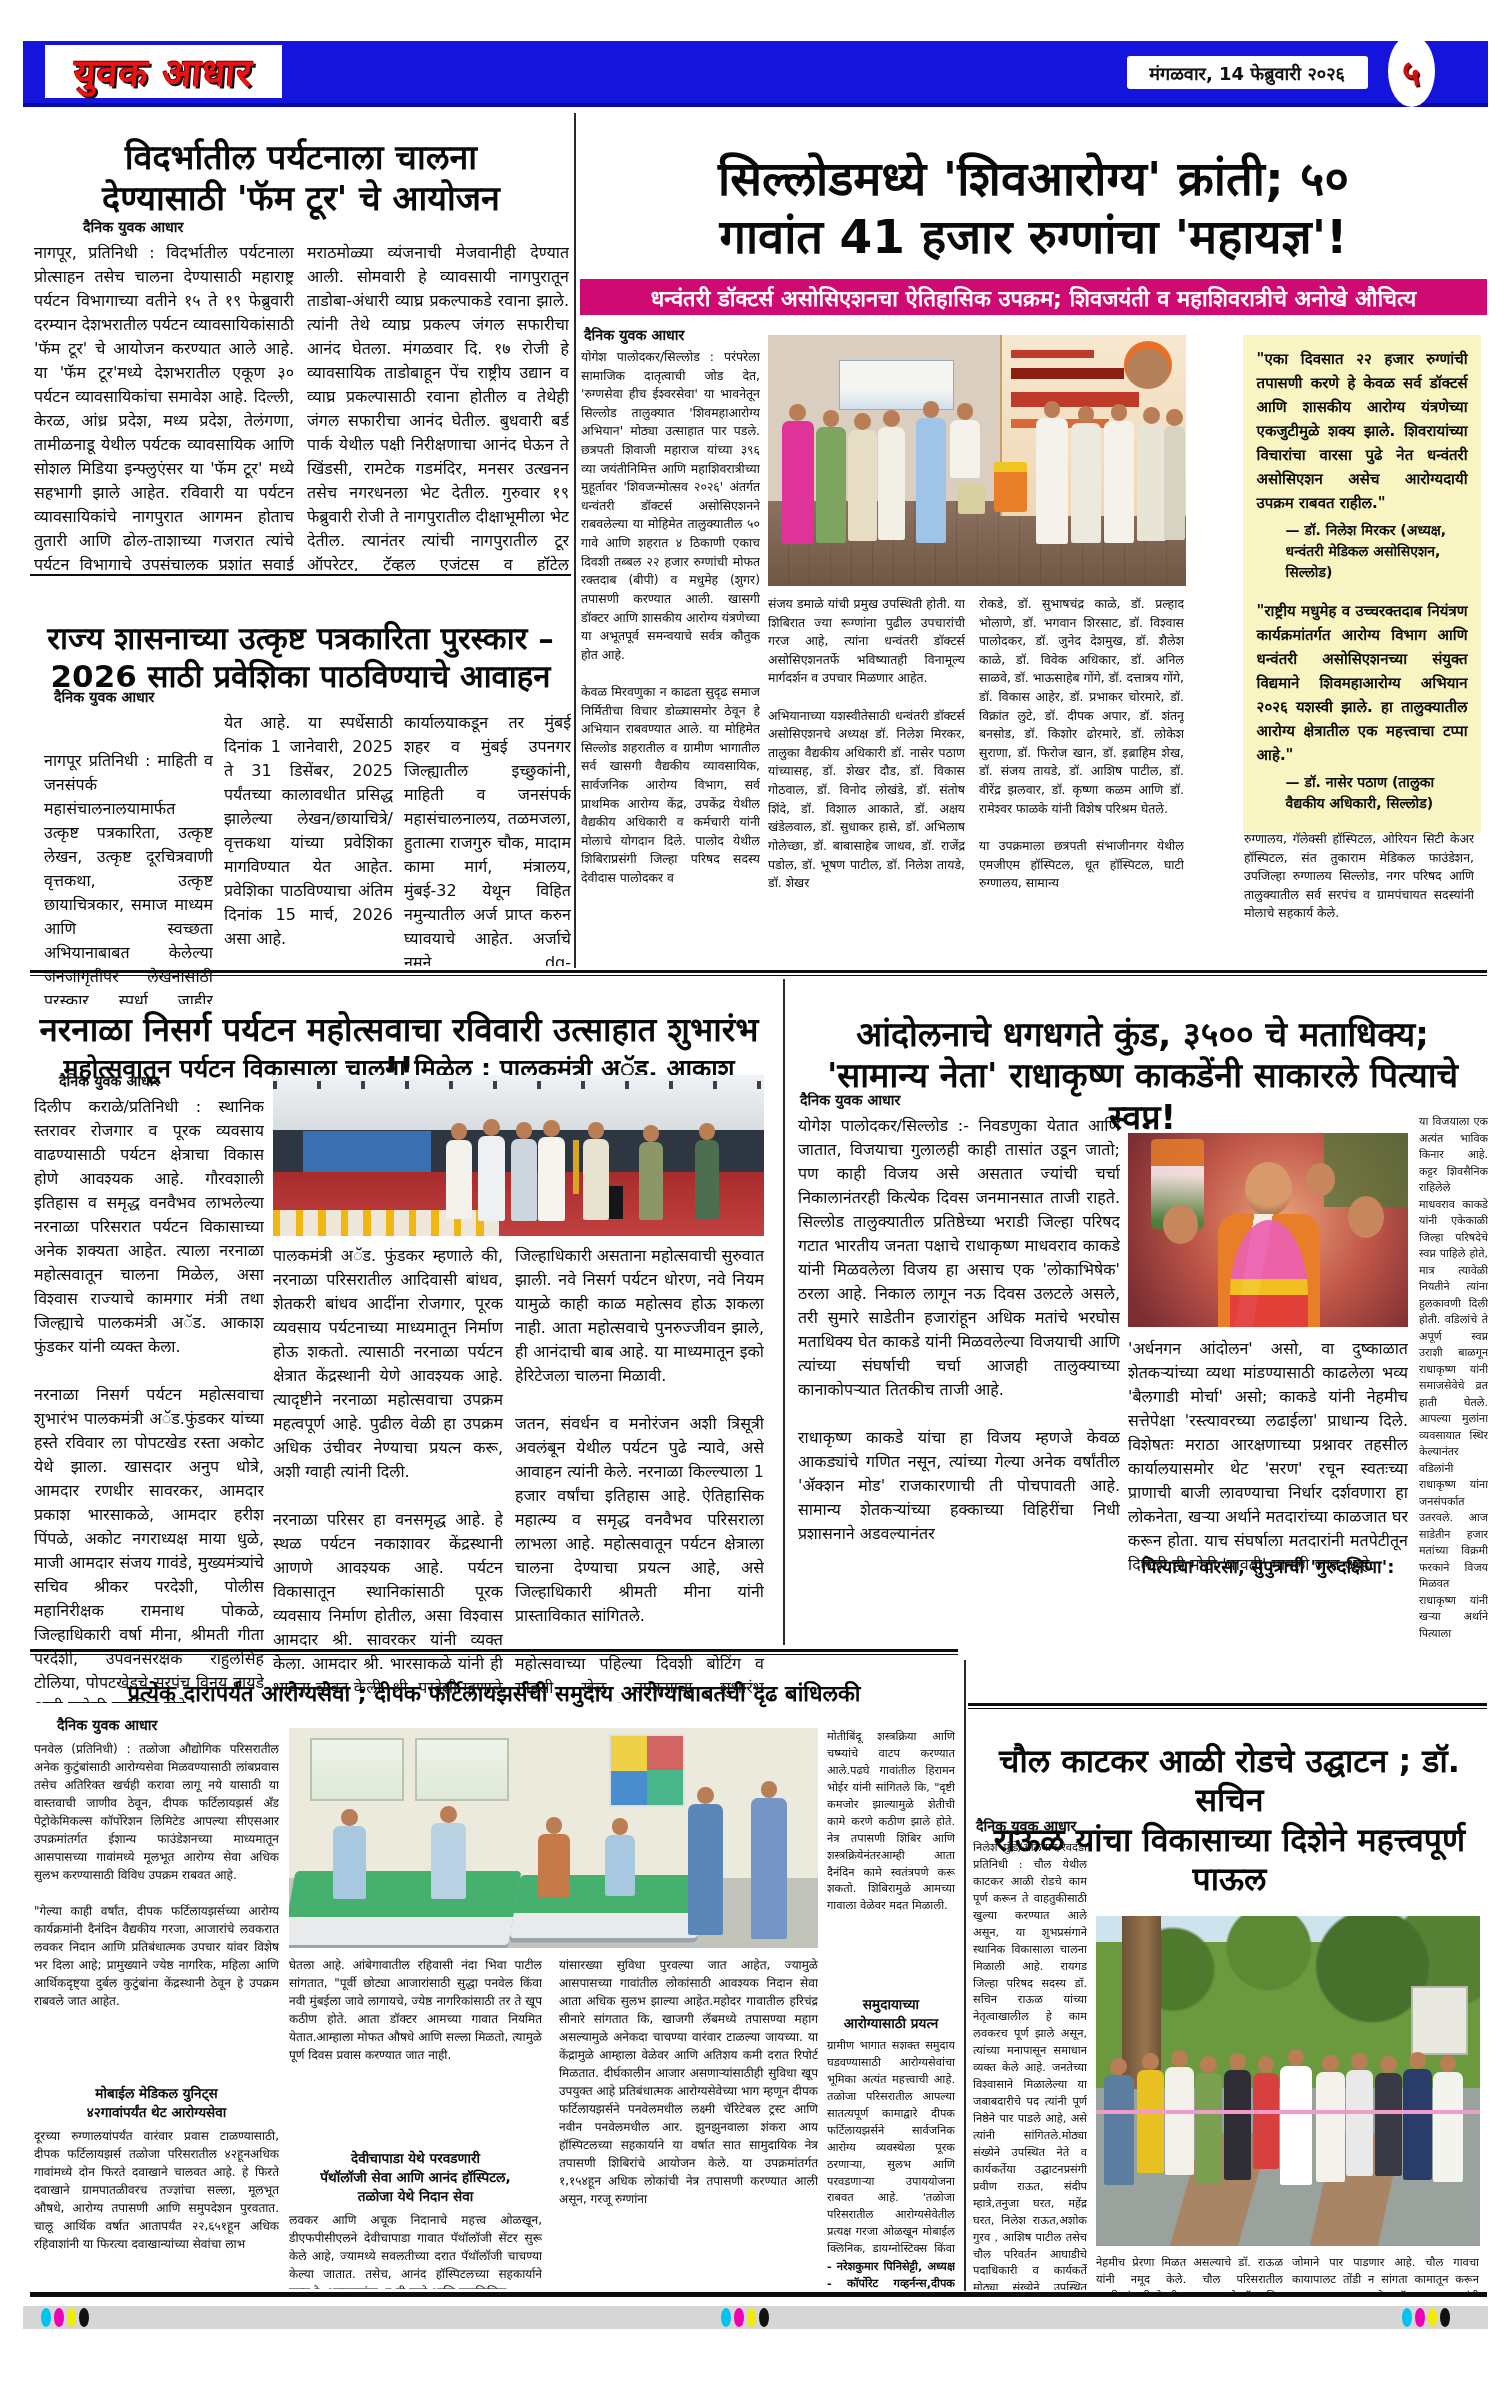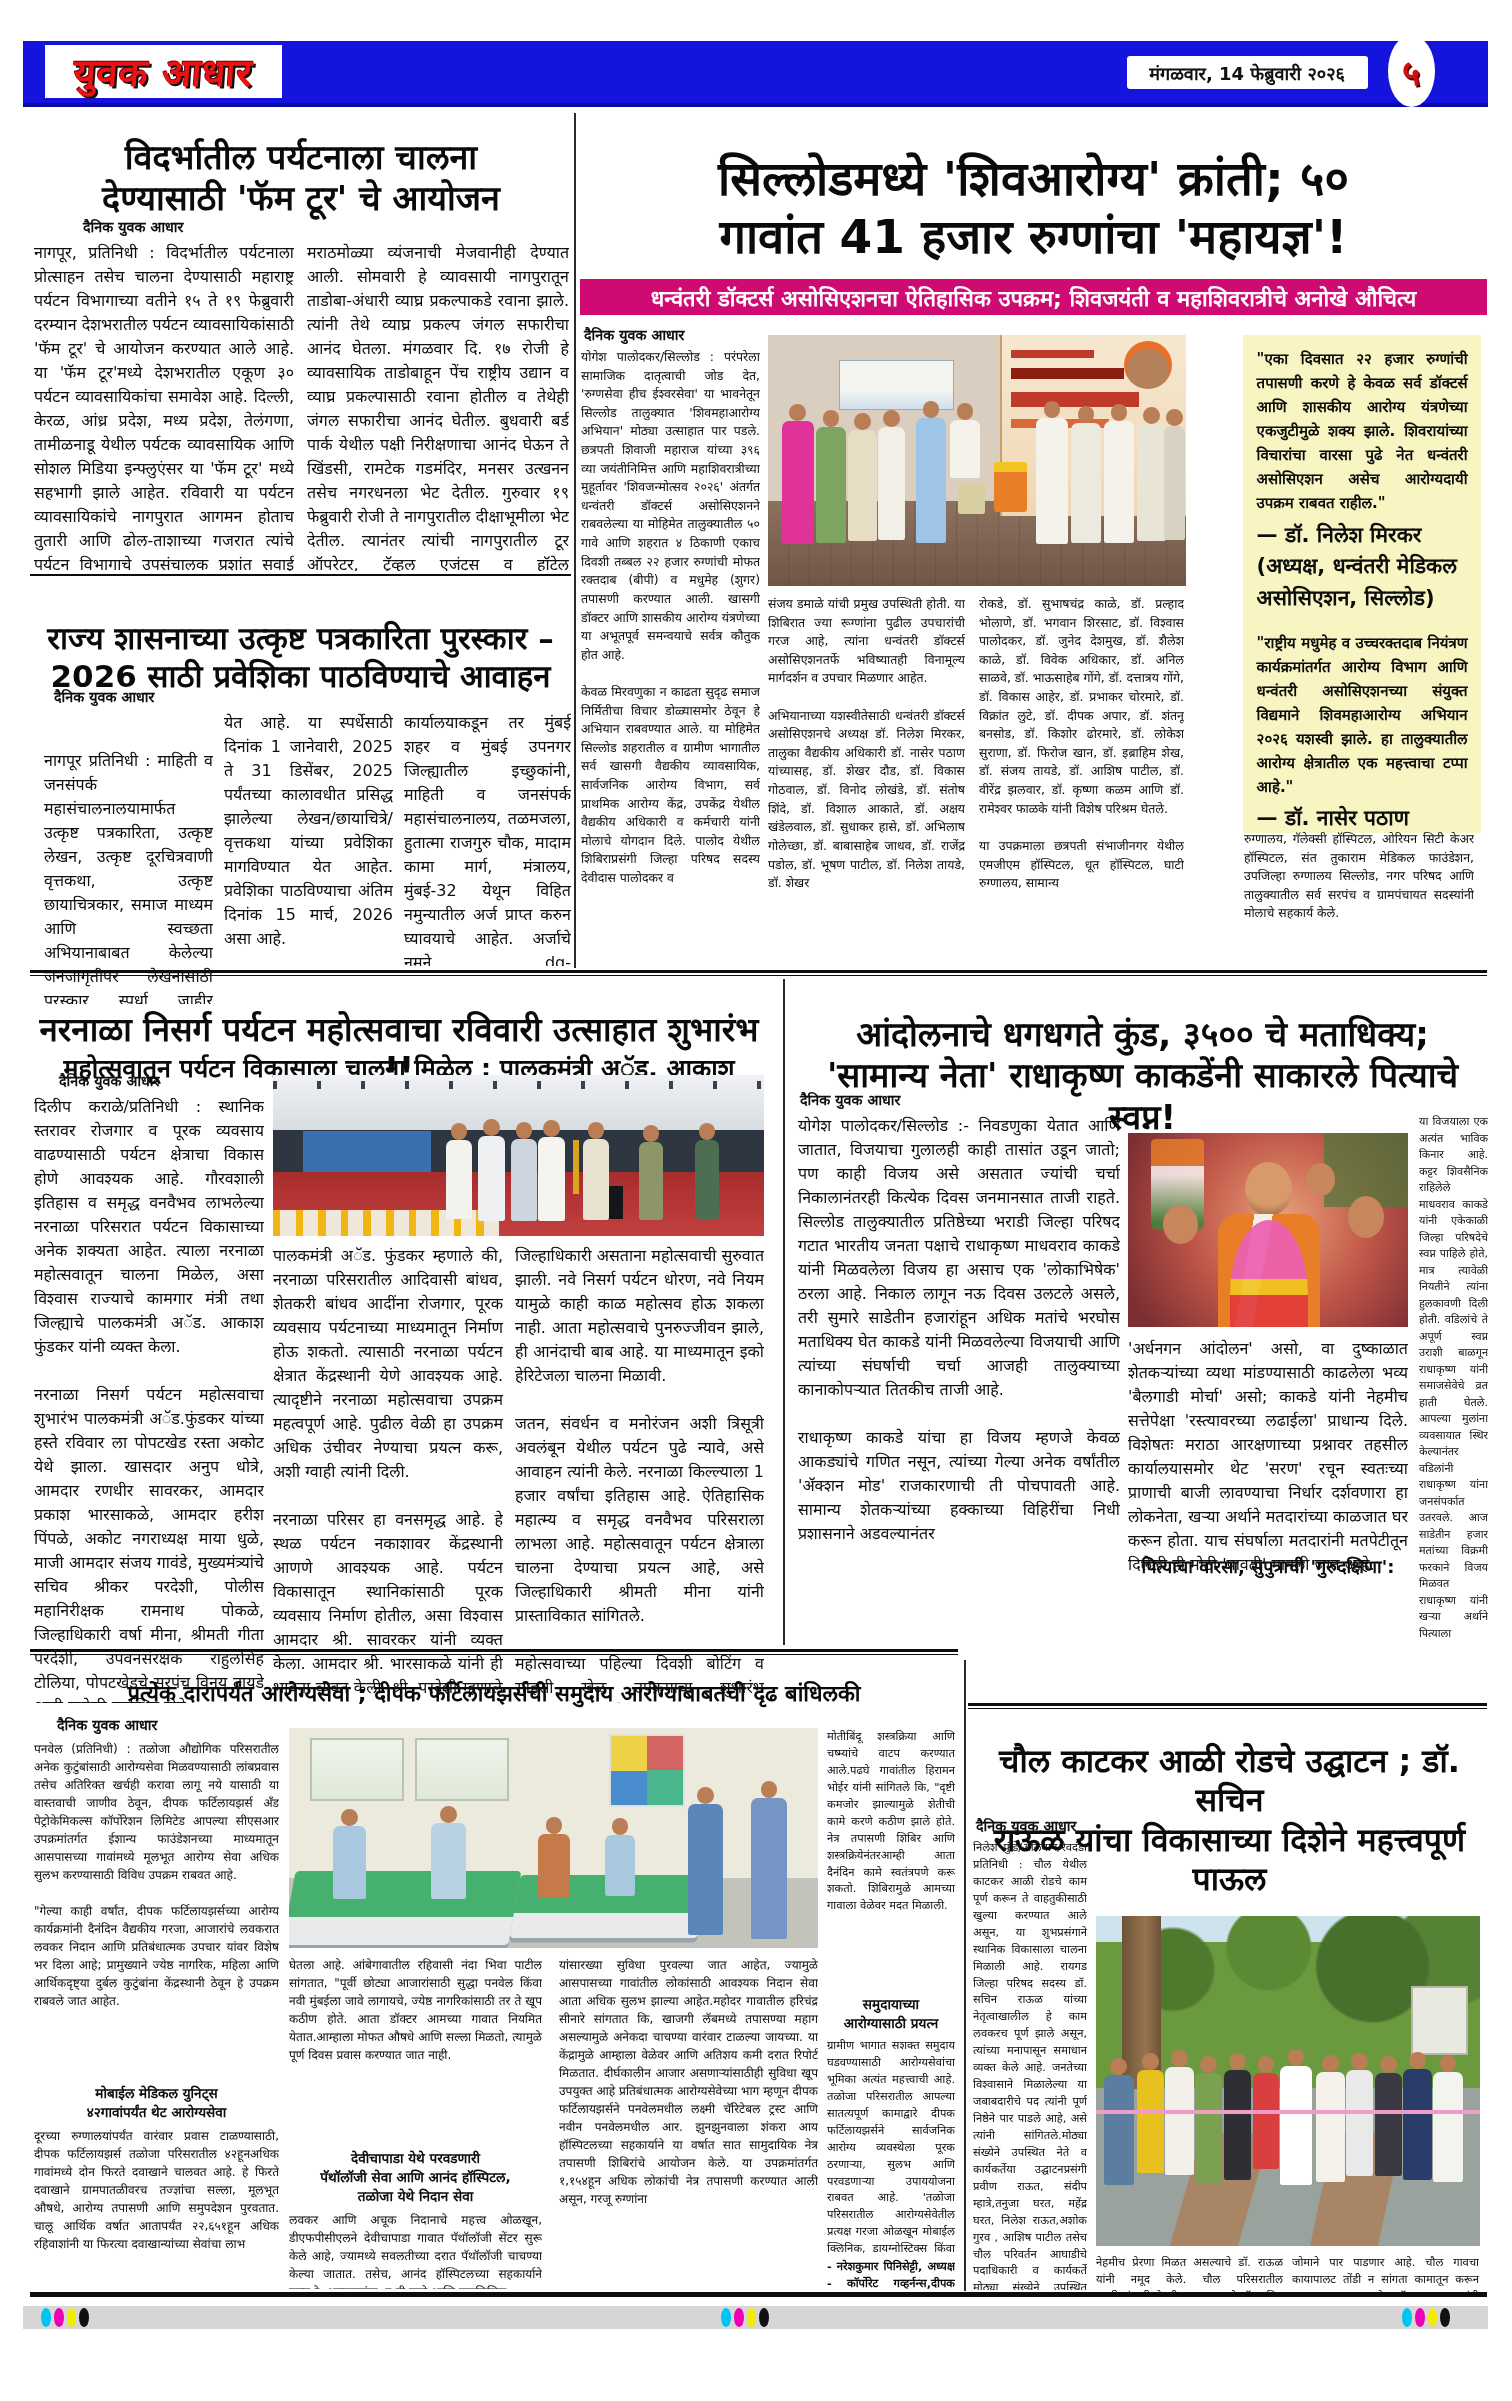--- a/index.html
+++ b/index.html
@@ -19,21 +19,21 @@
   .hl{font-weight:bold;color:#0a0a0a;text-align:center;white-space:pre-line;line-height:1.22;}
   .txt{font-size:16px;line-height:1.5;text-align:justify;white-space:pre-line;overflow:hidden;position:absolute;}
   .by{font-weight:bold;font-size:14.3px;margin-bottom:1.5px;}
   .abs{position:absolute;}
   .hrule{position:absolute;background:#0d0d0d;}
   .vrule{position:absolute;width:1.5px;background:#2a2a2a;}
   .dblrule{position:absolute;border-top:3.8px solid #0d0d0d;border-bottom:1.5px solid #0d0d0d;height:2.3px;background:transparent;}
   .subbar{position:absolute;background:#cf0a72;color:#ffffff;font-weight:bold;display:flex;align-items:center;justify-content:center;}
   .qbox{position:absolute;background:#f8f5c2;padding:12px 13.6px;overflow:hidden;}
   .qtxt{font-size:15px;font-weight:bold;line-height:1.6;text-align:justify;white-space:pre-line;}
-  .qattr{font-size:21px;font-weight:bold;line-height:1.5;margin-top:4.5px;white-space:pre-line;}
+  .qattr{font-size:14px;font-weight:bold;line-height:1.5;margin-top:4.5px;white-space:pre-line;margin-left:29px;}
   .colsub{font-weight:bold;font-size:13.6px;text-align:center;white-space:pre-line;}
   
   .photo{position:absolute;overflow:hidden;}
   .ph-el{position:absolute;}
   .p{position:absolute;}
   .p::before{content:"";display:block;width:16.6px;height:16.6px;border-radius:50%;background:#b97e55;margin:0 auto 0.8px;}
   .p::after{content:"";display:block;width:100%;height:calc(100% - 17.3px);border-radius:6.8px 6.8px 2.3px 2.3px;background:var(--c,#eee);}
   .face{position:absolute;border-radius:50%;background:#c8865d;}
   
   .greystrip{position:absolute;left:22.6px;top:2306px;width:1465px;height:22.6px;background:#d6d6d6;}

